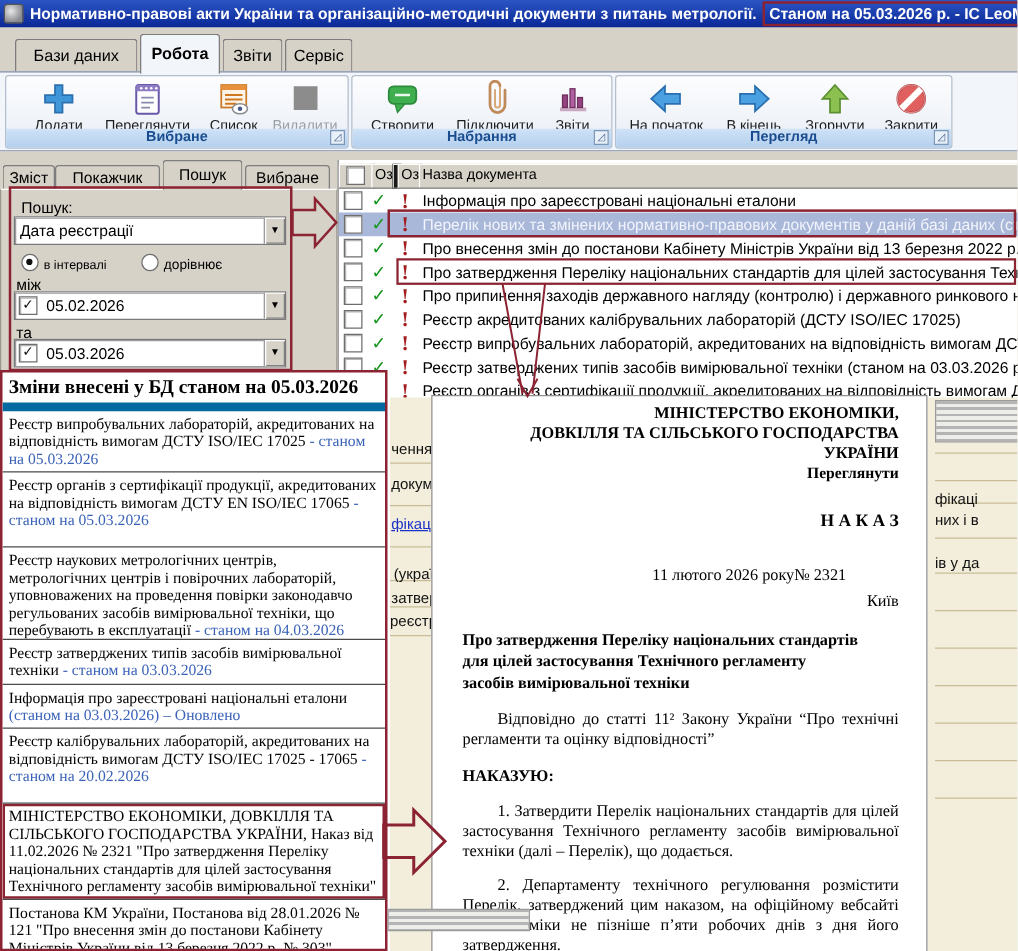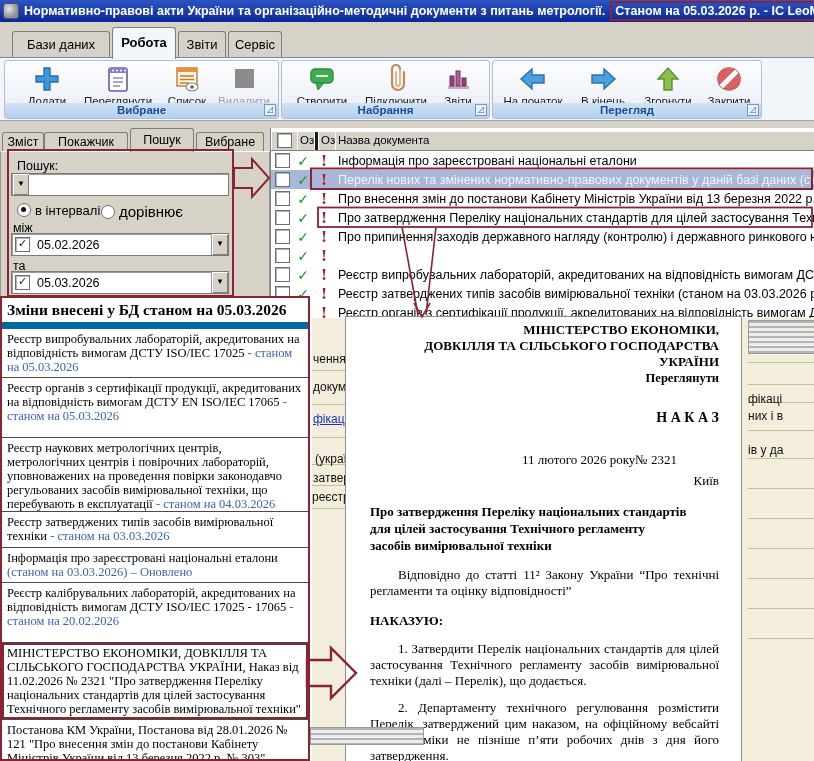--- a/index.html
+++ b/index.html
@@ -250,26 +250,27 @@
 </div>
 
 <div class="stab" style="left:2px;top:132px;width:40px;height:19px;line-height:19px">Зміст</div>
 <div class="stab" style="left:44px;top:132px;width:82px;height:19px;line-height:19px">Покажчик</div>
 <div class="stab" style="left:130px;top:128px;width:62px;height:23px;line-height:23px;z-index:2">Пошук</div>
 <div class="stab" style="left:196px;top:132px;width:66px;height:19px;line-height:19px">Вибране</div>
 
 <div class="abs pane">
   <div class="abs slabel" style="left:16px;top:7px">Пошук:</div>
   <div class="abs combo" style="left:10px;top:21px;width:216px;height:21px">
+    <span class="cval">Дата реєстрації</span>
     <span class="ddbtn">▼</span>
   </div>
-  <div class="abs" style="left:16px;top:51px;font-size:13px">
+  <div class="abs" style="left:16px;top:51px;font-size:10px">
     <span class="radio on"></span><span>в інтервалі</span>
   </div>
-  <div class="abs" style="left:100px;top:51px;font-size:15px">
+  <div class="abs" style="left:112px;top:51px;font-size:11px">
     <span class="radio"></span><span>дорівнює</span>
   </div>
   <div class="abs slabel" style="left:12px;top:69px">між</div>
   <div class="abs combo" style="left:10px;top:81px;width:216px;height:21px">
     <span class="cbx">✓</span>
     <span class="cval">05.02.2026</span>
     <span class="ddbtn">▼</span>
   </div>
   <div class="abs slabel" style="left:12px;top:107px">та</div>
   <div class="abs combo" style="left:10px;top:119px;width:216px;height:21px">
@@ -313,20 +314,21 @@
   <div class="lrow" style="top:99px">
     <span class="cbx rcb"></span>
       <span class="chk">✓</span>
       <span class="excl">!</span>
       <span class="rtitle">Про припинення заходів державного нагляду (контролю) і державного ринкового на</span>
   </div>
   <div class="lrow" style="top:118px">
     <span class="cbx rcb"></span>
       <span class="chk">✓</span>
       <span class="excl">!</span>
+      <span class="rtitle">Реєстр акредитованих калібрувальних лабораторій (ДСТУ ISO/ІЕС 17025)</span>
   </div>
   <div class="lrow" style="top:137px">
     <span class="cbx rcb"></span>
       <span class="chk">✓</span>
       <span class="excl">!</span>
       <span class="rtitle">Реєстр випробувальних лабораторій, акредитованих на відповідність вимогам ДСТУ</span>
   </div>
   <div class="lrow" style="top:156px">
     <span class="cbx rcb"></span>
       <span class="chk">✓</span>

